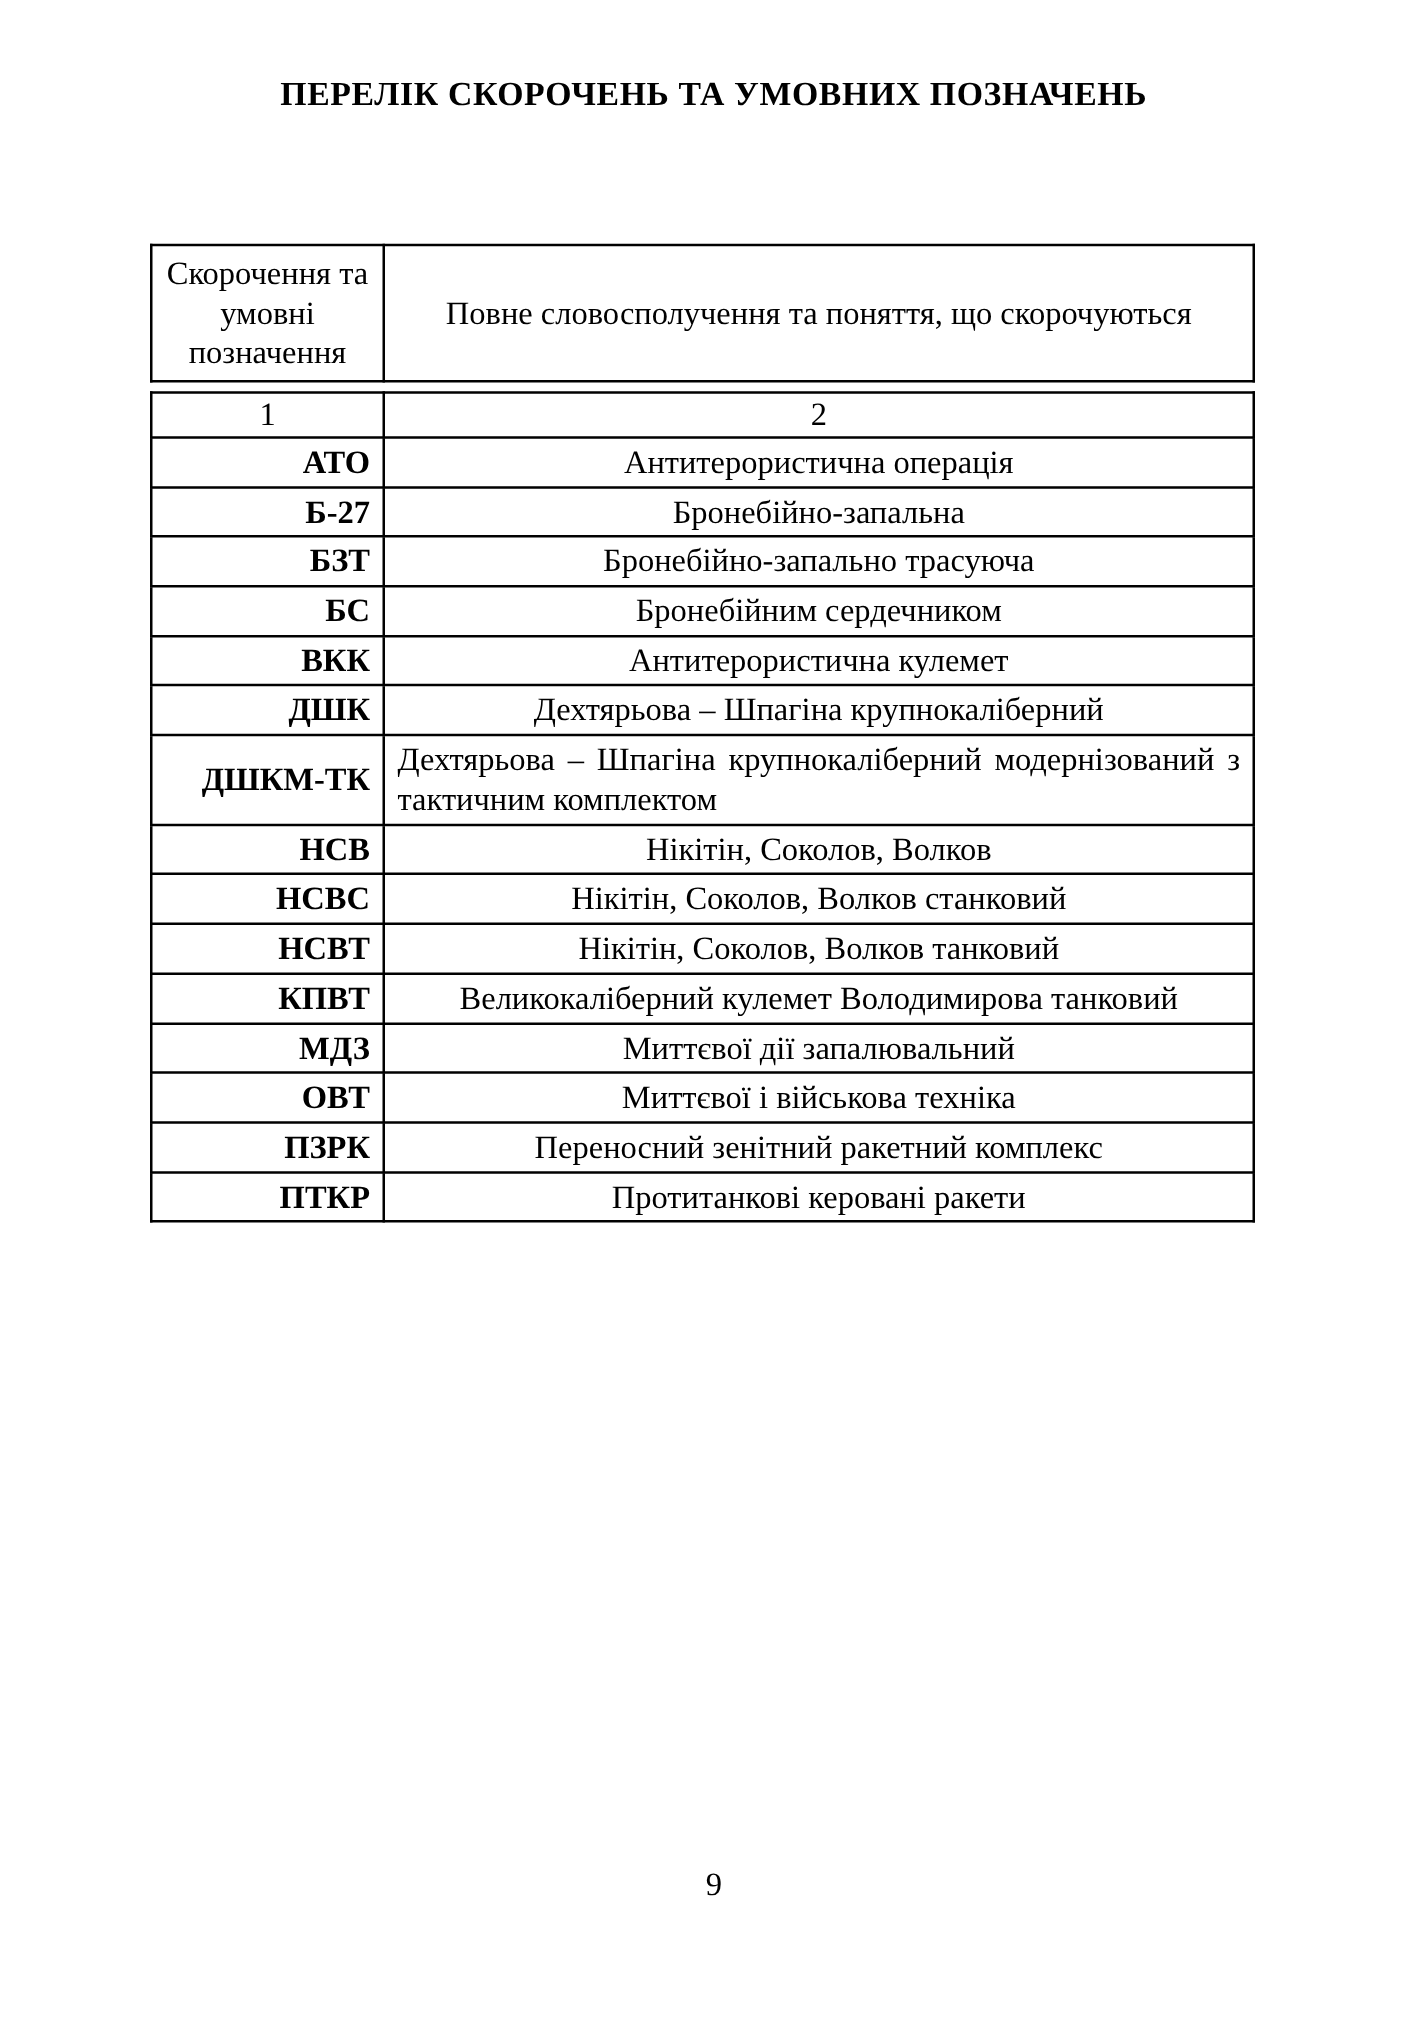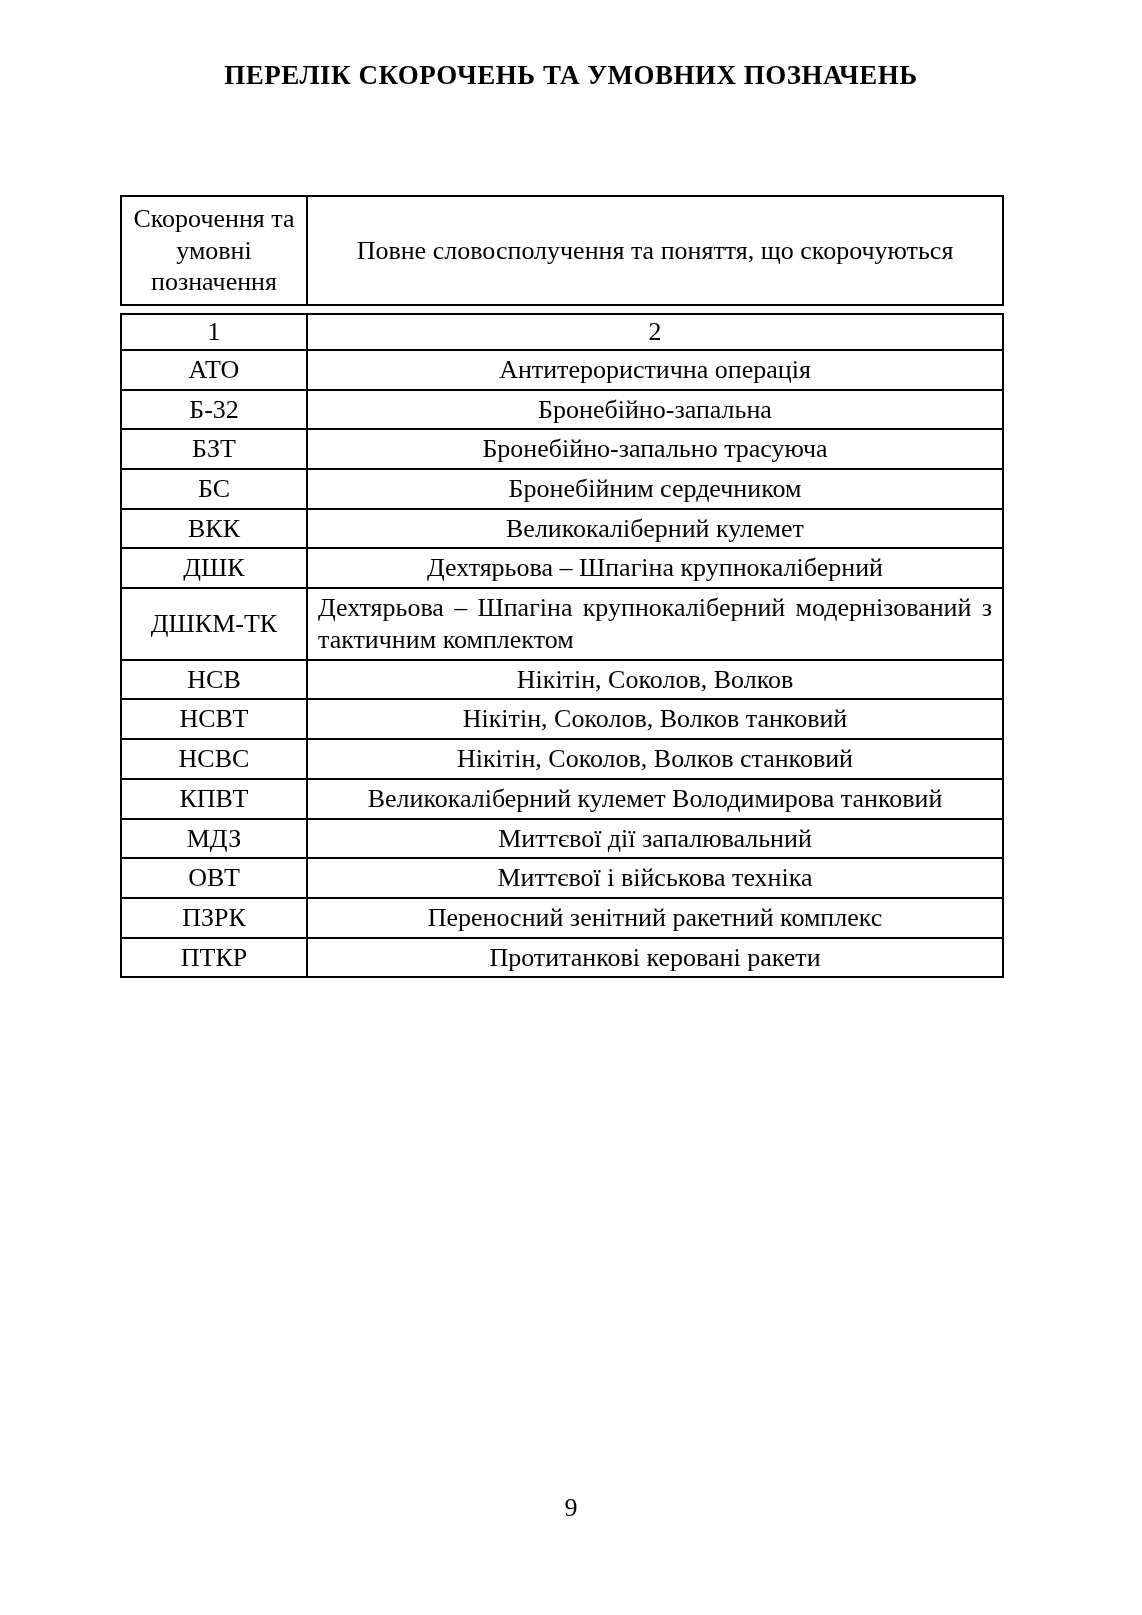--- a/index.html
+++ b/index.html
@@ -48,21 +48,22 @@
     padding: 6px 10px;
   }
   .number-row td {
     text-align: center;
     padding: 1px 10px;
   }
   .table-gap {
     height: 7px;
   }
   td.abbr {
-    text-align: center;
+    text-align: right;
+    font-weight: bold;
   }
   td.full {
     text-align: center;
   }
   td.justify {
     text-align: justify;
   }
   .page-number {
     position: absolute;
     left: 0;
@@ -102,54 +103,54 @@
     <tbody>
         <tr class="number-row">
       <td>1</td>
       <td>2</td>
     </tr>
     <tr>
       <td class="abbr">АТО</td>
       <td class="full">Антитерористична операція</td>
     </tr>
     <tr>
-      <td class="abbr">Б-32</td>
+      <td class="abbr">Б-27</td>
       <td class="full">Бронебійно-запальна</td>
     </tr>
     <tr>
       <td class="abbr">БЗТ</td>
       <td class="full">Бронебійно-запально  трасуюча</td>
     </tr>
     <tr>
       <td class="abbr">БС</td>
       <td class="full">Бронебійним сердечником</td>
     </tr>
     <tr>
       <td class="abbr">ВКК</td>
-      <td class="full">Великокаліберний кулемет</td>
+      <td class="full">Антитерористична кулемет</td>
     </tr>
     <tr>
       <td class="abbr">ДШК</td>
       <td class="full">Дехтярьова – Шпагіна крупнокаліберний</td>
     </tr>
     <tr>
       <td class="abbr">ДШКМ-ТК</td>
       <td class="full justify">Дехтярьова – Шпагіна крупнокаліберний модернізований з тактичним комплектом</td>
     </tr>
     <tr>
       <td class="abbr">НСВ</td>
       <td class="full">Нікітін, Соколов, Волков</td>
     </tr>
     <tr>
+      <td class="abbr">НСВС</td>
+      <td class="full">Нікітін, Соколов, Волков станковий</td>
+    </tr>
+    <tr>
       <td class="abbr">НСВТ</td>
       <td class="full">Нікітін, Соколов, Волков танковий</td>
-    </tr>
-    <tr>
-      <td class="abbr">НСВС</td>
-      <td class="full">Нікітін, Соколов, Волков станковий</td>
     </tr>
     <tr>
       <td class="abbr">КПВТ</td>
       <td class="full">Великокаліберний кулемет Володимирова танковий</td>
     </tr>
     <tr>
       <td class="abbr">МДЗ</td>
       <td class="full">Миттєвої дії запалювальний</td>
     </tr>
     <tr>

